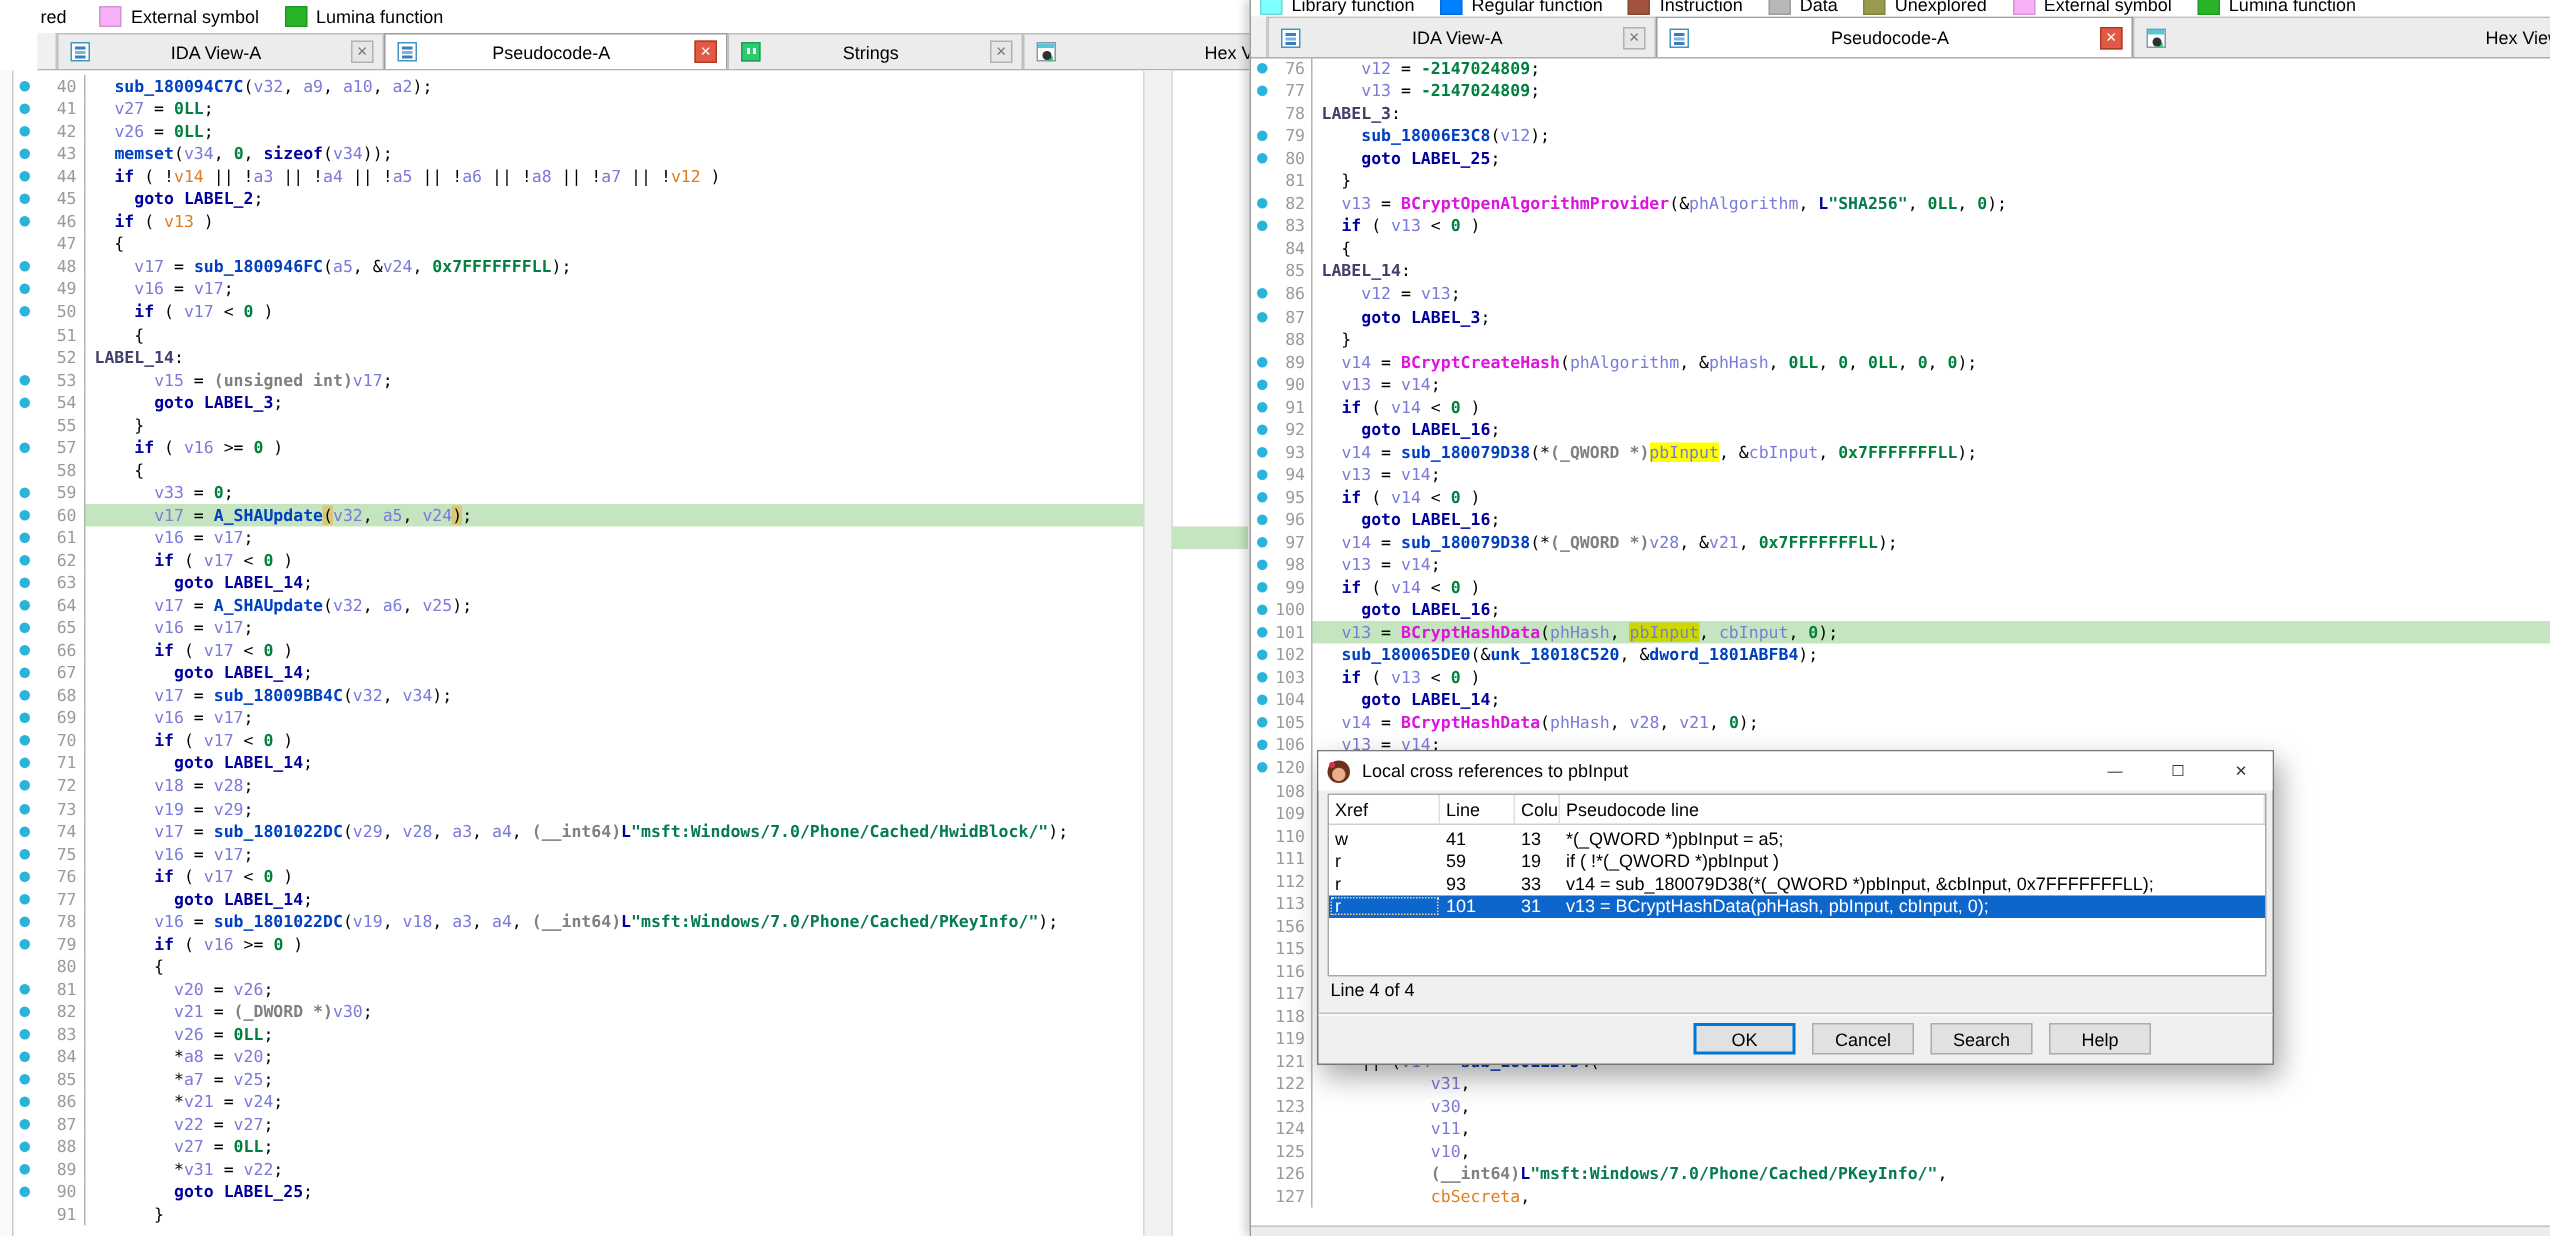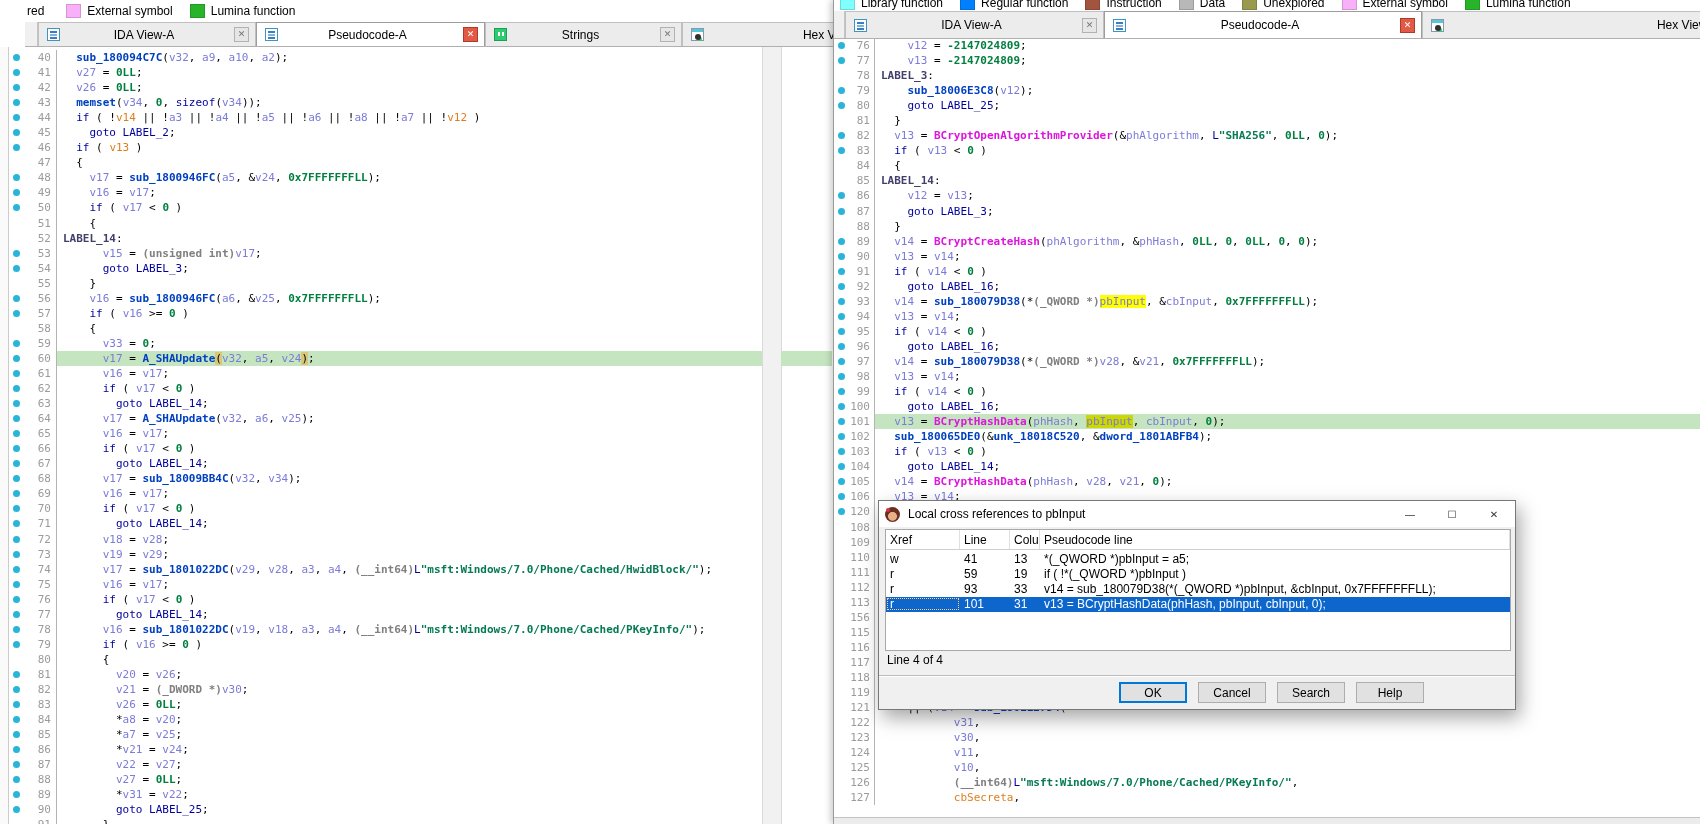--- a/index.html
+++ b/index.html
@@ -57,21 +57,21 @@
   .dotc{flex:none;position:relative;}
   #left-code-lines .dotc{width:17px;}
   #right-code-lines .dotc{width:13px;}
   .dotc i{position:absolute;left:5px;top:4px;width:7px;height:7px;border-radius:50%;background:#2ab4da;}
   #right-code-lines .dotc i{left:3px;}
   .ln{flex:none;text-align:right;color:#9b9b9b;}
   #left-code-lines .ln{width:26px;padding-right:5px;}
   #right-code-lines .ln{width:22px;padding-right:4px;}
   .codeseg{flex:1;border-left:1px solid #b4b4b4;padding-left:6px;color:#000;}
   .cl.hl .codeseg{background:#c5e5c0;}
-  .t-k{color:#00009c;font-weight:normal;}
+  .t-k{color:#00009c;font-weight:bold;}
   .t-v{color:#7b7bd8;}
   .t-o{color:#df7d1e;}
   .t-f{color:#0040c0;font-weight:bold;}
   .t-e{color:#dc14dc;font-weight:bold;}
   .t-n{color:#007f3f;font-weight:bold;}
   .t-s{color:#067a52;font-weight:bold;}
   .t-c{color:#808080;font-weight:bold;}
   .t-l{color:#40406a;font-weight:bold;}
   .bg-y{background:#ffff00;}
   .bg-g{background:#ccd800;}
@@ -95,21 +95,21 @@
        border:1px solid #a8a8a8;box-sizing:border-box;font-size:12px;overflow:hidden;}
   .trow{display:flex;height:15px;align-items:flex-start;white-space:nowrap;}
   .trow.head{height:19px;border-bottom:1px solid #cfcfcf;margin-bottom:2px;}
   .trow.head .tc{border-right:1px solid #e0e0e0;height:100%;display:flex;align-items:center;}
   .tc{padding-left:4px;overflow:hidden;flex:none;box-sizing:border-box;}
   .c0{width:74px;} .c1{width:50px;} .c2{width:30px;} .c3{flex:1;}
   .trow.sel{background:#0c66cc;color:#fff;}
   .trow.sel .c0{outline:1px dotted #ffce90;outline-offset:-2px;}
   .dlg-status{position:absolute;left:8px;top:152px;font-size:12px;color:#000;}
   .dlg-sep{position:absolute;left:0;right:0;top:174px;border-top:1px solid #bdbdbd;border-bottom:1px solid #fdfdfd;}
-  .btnrow{position:absolute;left:240px;bottom:6px;display:flex;gap:11px;}
+  .btnrow{position:absolute;left:250px;bottom:6px;display:flex;gap:11px;}
   .btn{width:68px;height:21px;background:#e1e1e1;border:1px solid #adadad;font-size:12px;
        font-family:"Liberation Sans", sans-serif;display:flex;align-items:center;justify-content:center;box-sizing:border-box;}
   .btn.def{border:2px solid #0078d7;}
 </style>
 </head>
 <body>
 
 <div id="app">
 
   <section class="win" id="left-window">
@@ -158,21 +158,20 @@
           <div class="cl"><span class="dotc"><i></i></span><span class="ln">46</span><span class="codeseg"><span>  </span><span class="t-k">if</span><span> ( </span><span class="t-o">v13</span><span> )</span></span></div>
           <div class="cl"><span class="dotc"></span><span class="ln">47</span><span class="codeseg"><span>  {</span></span></div>
           <div class="cl"><span class="dotc"><i></i></span><span class="ln">48</span><span class="codeseg"><span>    </span><span class="t-v">v17</span><span> = </span><span class="t-f">sub_1800946FC</span><span>(</span><span class="t-v">a5</span><span>, &amp;</span><span class="t-v">v24</span><span>, </span><span class="t-n">0x7FFFFFFFLL</span><span>);</span></span></div>
           <div class="cl"><span class="dotc"><i></i></span><span class="ln">49</span><span class="codeseg"><span>    </span><span class="t-v">v16</span><span> = </span><span class="t-v">v17</span><span>;</span></span></div>
           <div class="cl"><span class="dotc"><i></i></span><span class="ln">50</span><span class="codeseg"><span>    </span><span class="t-k">if</span><span> ( </span><span class="t-v">v17</span><span> &lt; </span><span class="t-n">0</span><span> )</span></span></div>
           <div class="cl"><span class="dotc"></span><span class="ln">51</span><span class="codeseg"><span>    {</span></span></div>
           <div class="cl"><span class="dotc"></span><span class="ln">52</span><span class="codeseg"><span class="t-l">LABEL_14</span><span>:</span></span></div>
           <div class="cl"><span class="dotc"><i></i></span><span class="ln">53</span><span class="codeseg"><span>      </span><span class="t-v">v15</span><span> = </span><span class="t-c">(unsigned int)</span><span class="t-v">v17</span><span>;</span></span></div>
           <div class="cl"><span class="dotc"><i></i></span><span class="ln">54</span><span class="codeseg"><span>      </span><span class="t-k">goto LABEL_3</span><span>;</span></span></div>
           <div class="cl"><span class="dotc"></span><span class="ln">55</span><span class="codeseg"><span>    }</span></span></div>
-          <div class="cl"><span class="dotc"><i></i></span><span class="ln">56</span><span class="codeseg"><span>    </span><span class="t-v">v16</span><span> = </span><span class="t-f">sub_1800946FC</span><span>(</span><span class="t-v">a6</span><span>, &amp;</span><span class="t-v">v25</span><span>, </span><span class="t-n">0x7FFFFFFFLL</span><span>);</span></span></div>
           <div class="cl"><span class="dotc"><i></i></span><span class="ln">57</span><span class="codeseg"><span>    </span><span class="t-k">if</span><span> ( </span><span class="t-v">v16</span><span> &gt;= </span><span class="t-n">0</span><span> )</span></span></div>
           <div class="cl"><span class="dotc"></span><span class="ln">58</span><span class="codeseg"><span>    {</span></span></div>
           <div class="cl"><span class="dotc"><i></i></span><span class="ln">59</span><span class="codeseg"><span>      </span><span class="t-v">v33</span><span> = </span><span class="t-n">0</span><span>;</span></span></div>
           <div class="cl hl"><span class="dotc"><i></i></span><span class="ln">60</span><span class="codeseg"><span>      </span><span class="t-v">v17</span><span> = </span><span class="t-f">A_SHAUpdate</span><span class="bg-t">(</span><span class="t-v">v32</span><span>, </span><span class="t-v">a5</span><span>, </span><span class="t-v">v24</span><span class="bg-t">)</span><span>;</span></span></div>
           <div class="cl"><span class="dotc"><i></i></span><span class="ln">61</span><span class="codeseg"><span>      </span><span class="t-v">v16</span><span> = </span><span class="t-v">v17</span><span>;</span></span></div>
           <div class="cl"><span class="dotc"><i></i></span><span class="ln">62</span><span class="codeseg"><span>      </span><span class="t-k">if</span><span> ( </span><span class="t-v">v17</span><span> &lt; </span><span class="t-n">0</span><span> )</span></span></div>
           <div class="cl"><span class="dotc"><i></i></span><span class="ln">63</span><span class="codeseg"><span>        </span><span class="t-k">goto LABEL_14</span><span>;</span></span></div>
           <div class="cl"><span class="dotc"><i></i></span><span class="ln">64</span><span class="codeseg"><span>      </span><span class="t-v">v17</span><span> = </span><span class="t-f">A_SHAUpdate</span><span>(</span><span class="t-v">v32</span><span>, </span><span class="t-v">a6</span><span>, </span><span class="t-v">v25</span><span>);</span></span></div>
           <div class="cl"><span class="dotc"><i></i></span><span class="ln">65</span><span class="codeseg"><span>      </span><span class="t-v">v16</span><span> = </span><span class="t-v">v17</span><span>;</span></span></div>
           <div class="cl"><span class="dotc"><i></i></span><span class="ln">66</span><span class="codeseg"><span>      </span><span class="t-k">if</span><span> ( </span><span class="t-v">v17</span><span> &lt; </span><span class="t-n">0</span><span> )</span></span></div>

